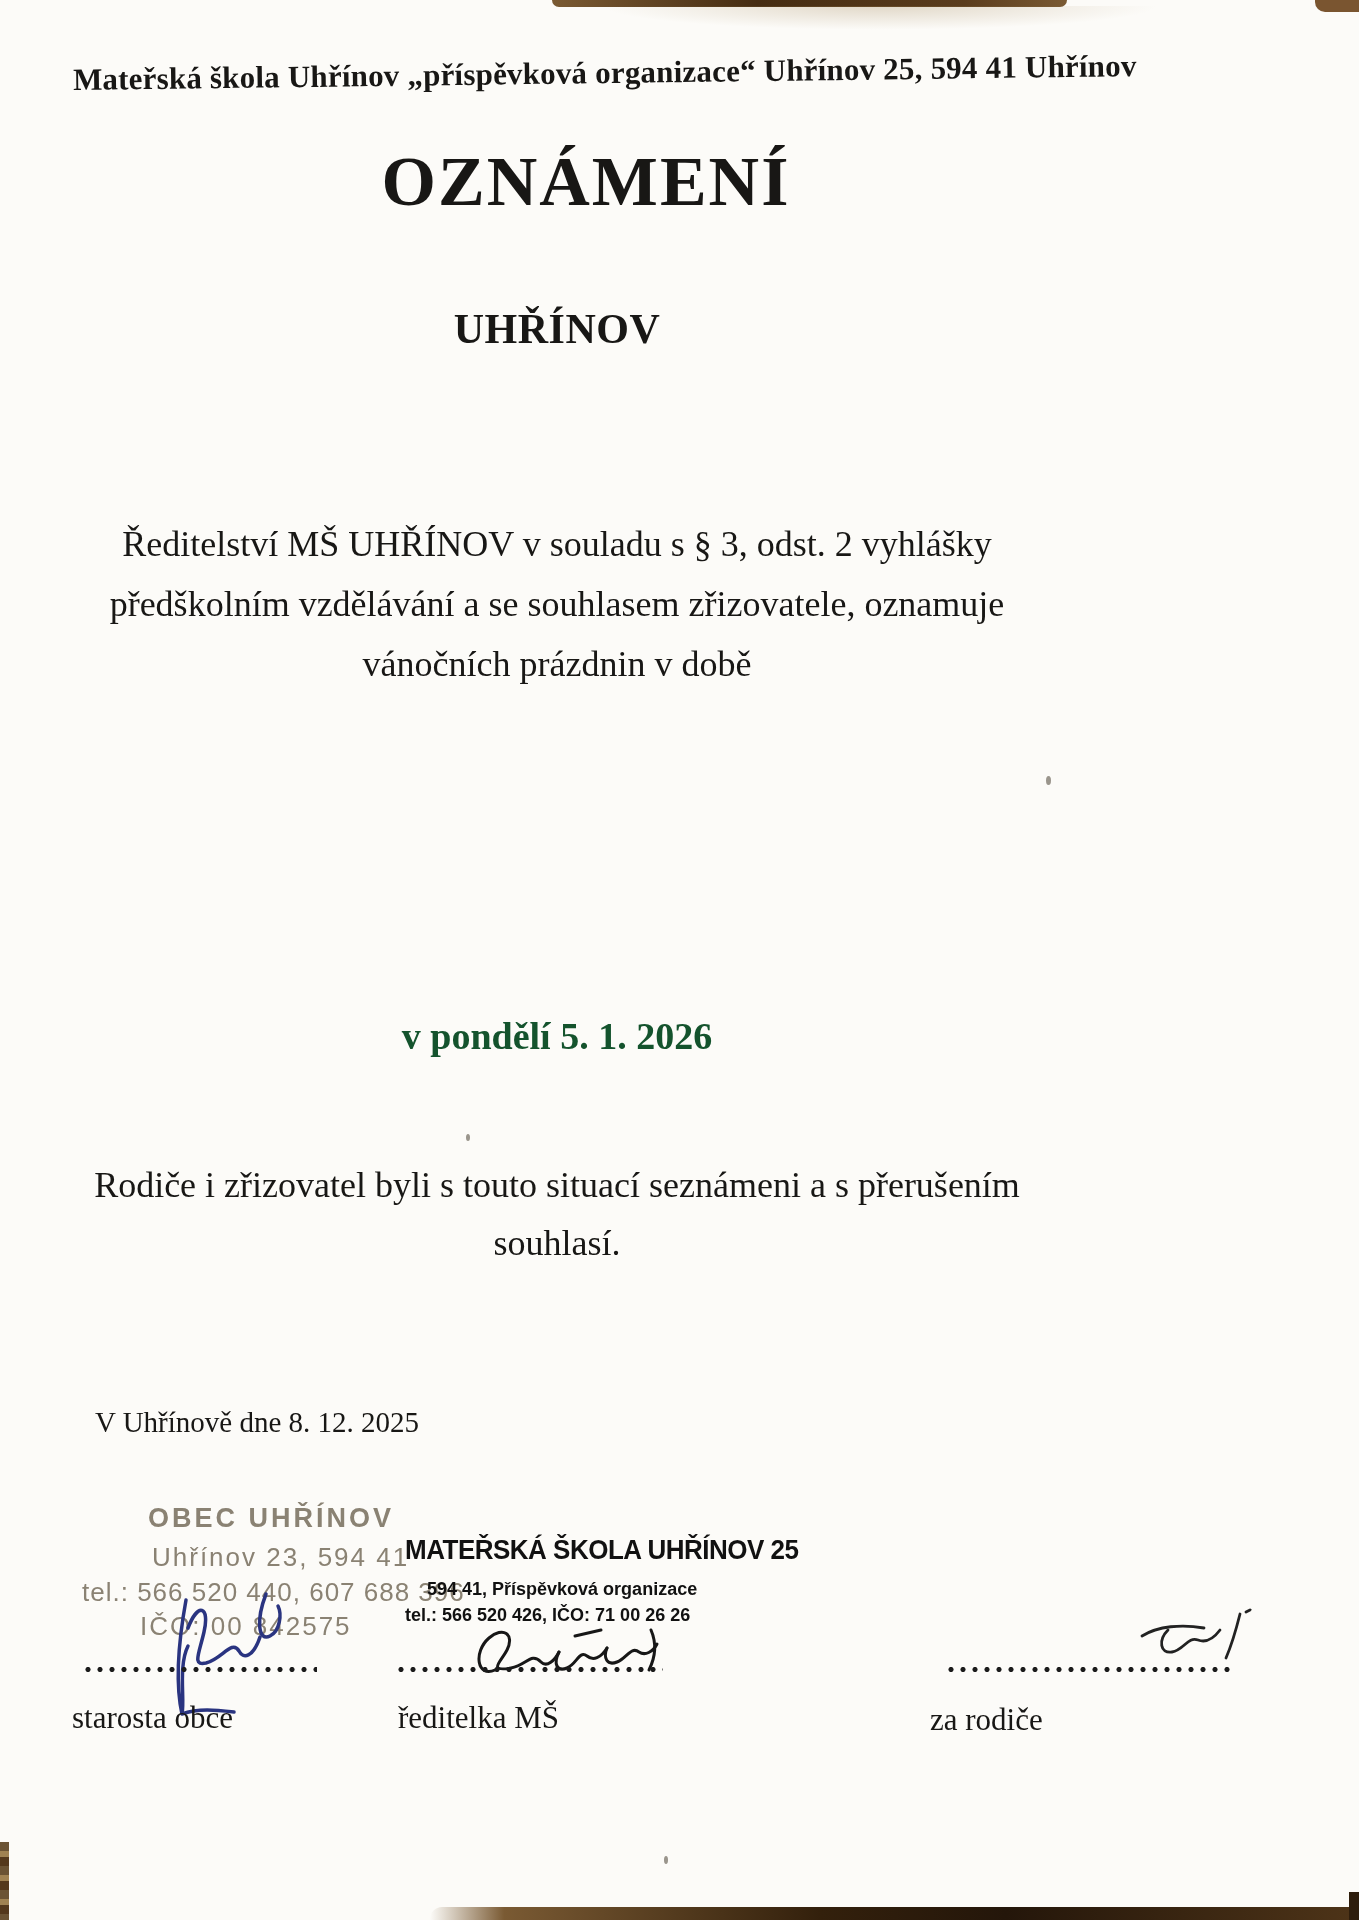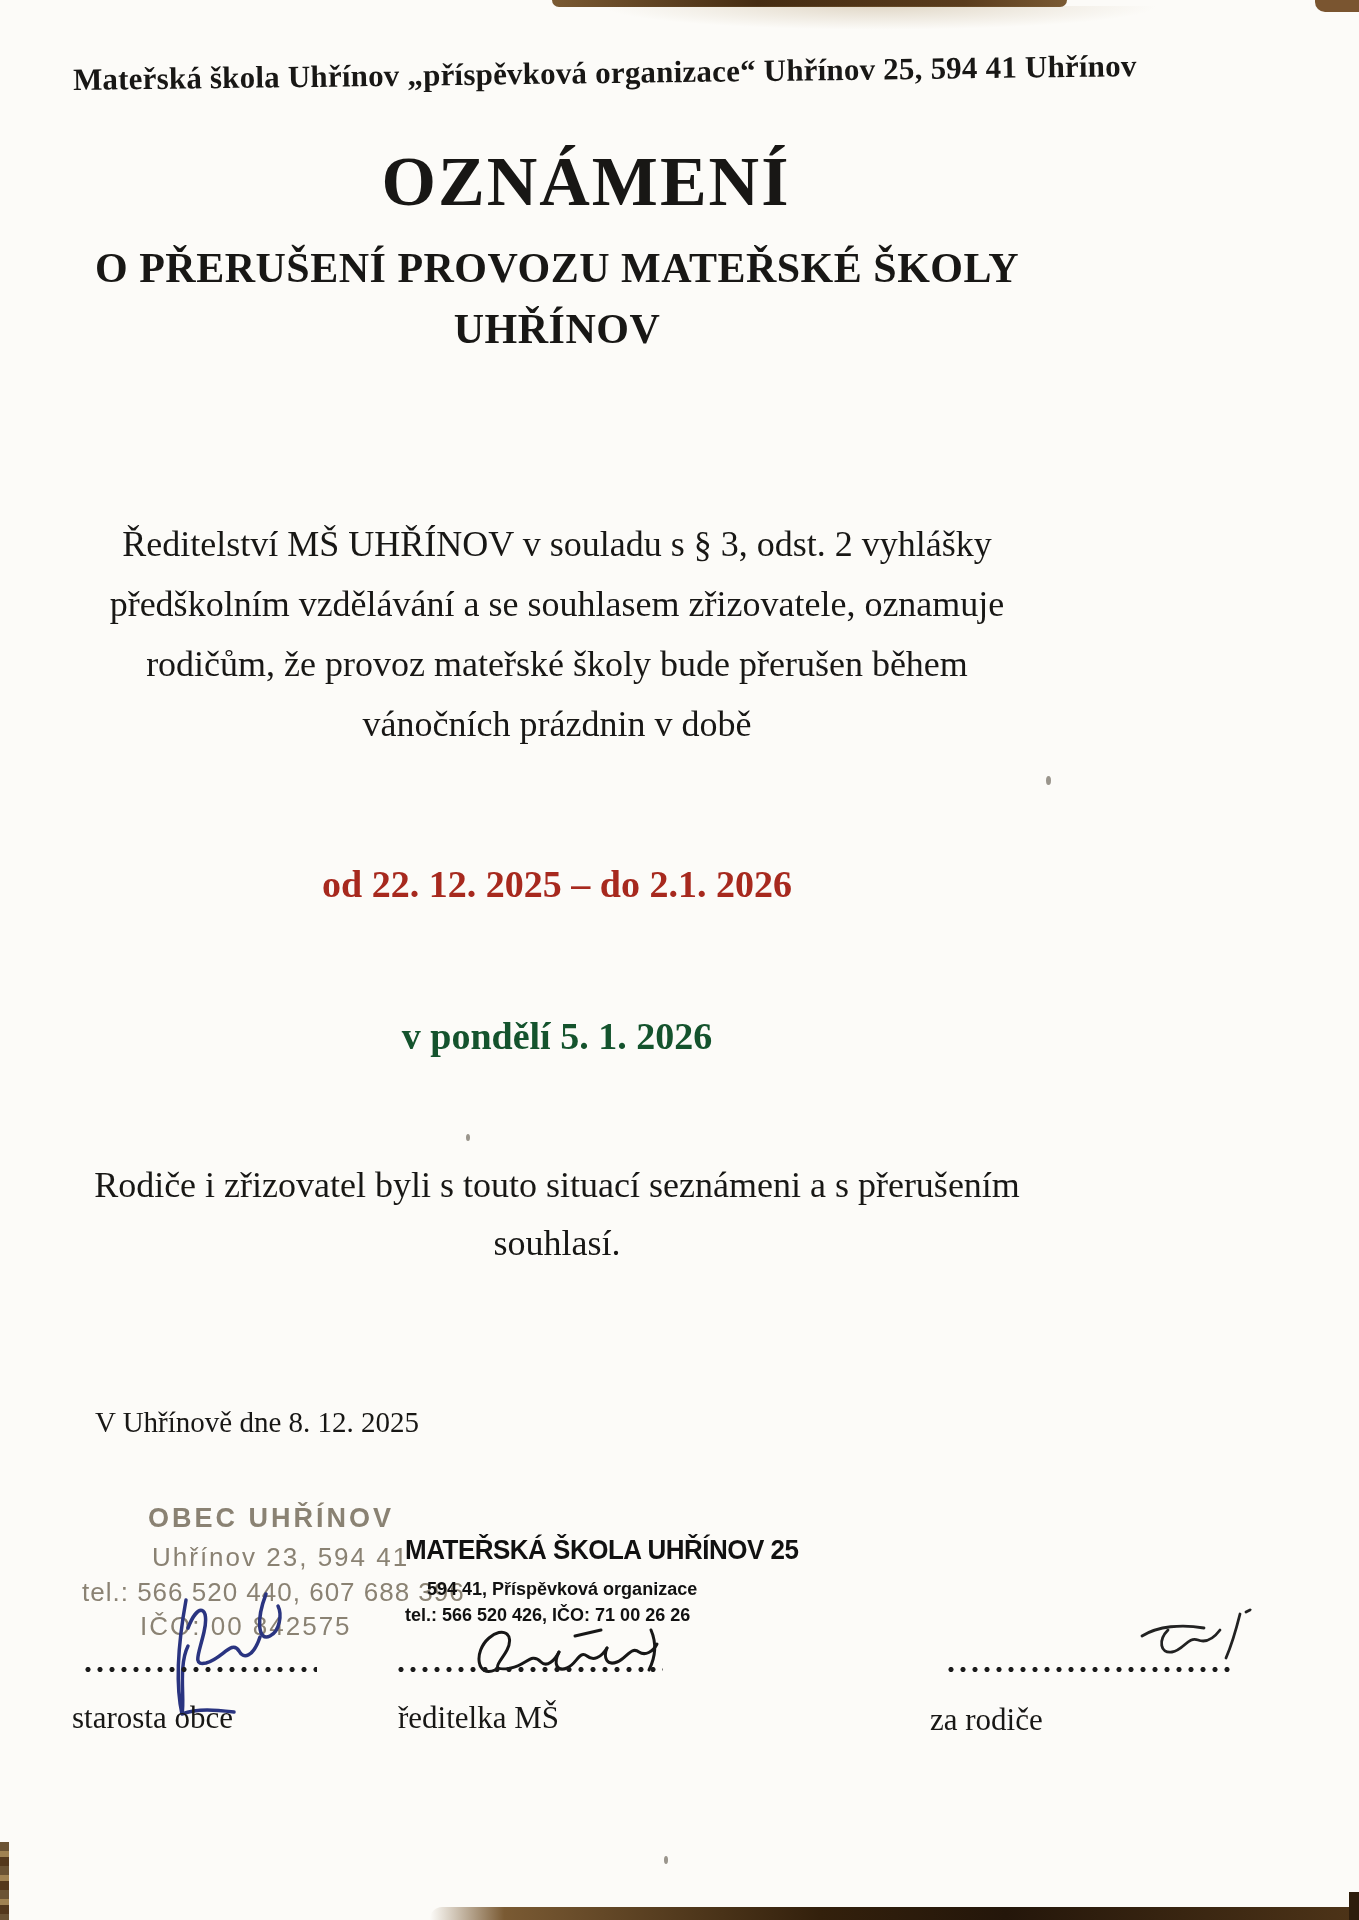--- a/index.html
+++ b/index.html
@@ -89,31 +89,28 @@
   <div class="art bottom-strip"></div>
   <div class="art bottom-left-edge"></div>
   <div class="art corner-br"></div>
   <div class="speck speck1"></div>
   <div class="speck speck2"></div>
   <div class="speck speck3"></div>
 
   <div class="abs header-line">Mateřská škola Uhřínov „příspěvková organizace“ Uhřínov 25, 594 41 Uhřínov</div>
 
   <div class="centercol doc-title">OZNÁMENÍ</div>
-  <div class="centercol doc-subtitle subtitle1">O PŘERUŠENÍ PROVOZU MATEŘSKÉ ŠKOLY</div>
   <div class="centercol doc-subtitle subtitle2">UHŘÍNOV</div>
 
   <div class="centercol body-par">
     <div>Ředitelství MŠ UHŘÍNOV v souladu s § 3, odst. 2 vyhlášky</div>
     <div>předškolním vzdělávání a se souhlasem zřizovatele, oznamuje</div>
-    <div>rodičům, že provoz mateřské školy bude přerušen během</div>
     <div>vánočních prázdnin v době</div>
   </div>
 
-  <div class="centercol closure-period" style="color:#a7291e;">od 22. 12. 2025 – do 2.1. 2026</div>
 
 
   <div class="centercol reopen-date" style="color:#14532d;">v pondělí 5. 1. 2026</div>
 
   <div class="centercol agreement">
     <div>Rodiče i zřizovatel byli s touto situací seznámeni a s přerušením</div>
     <div>souhlasí.</div>
   </div>
 
   <div class="abs dateline">V Uhřínově dne 8. 12. 2025</div>

